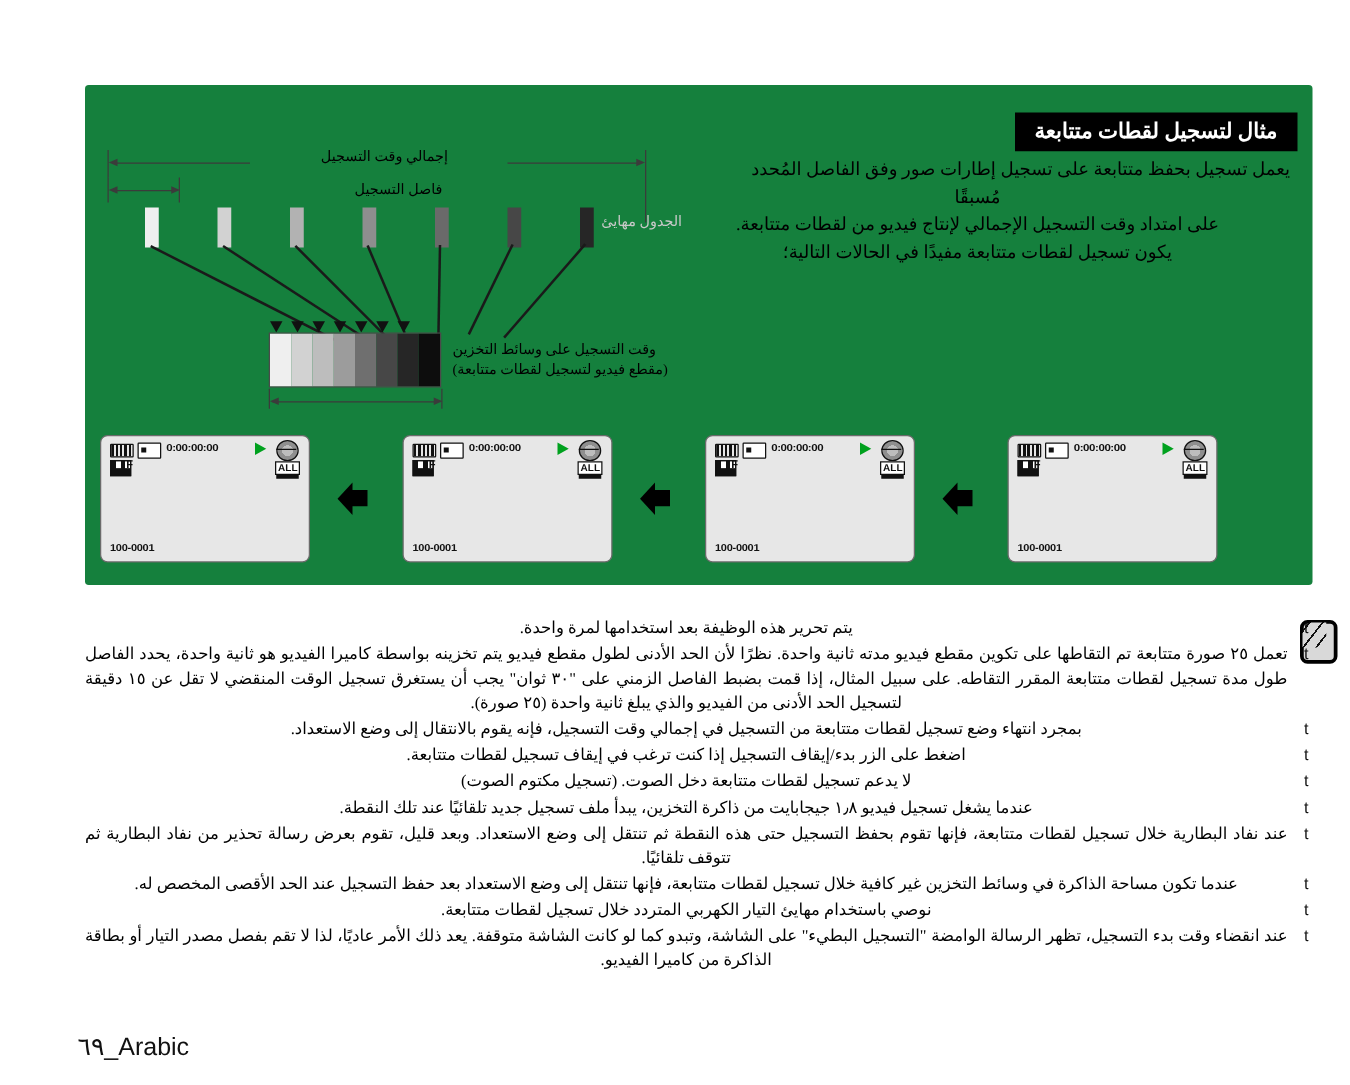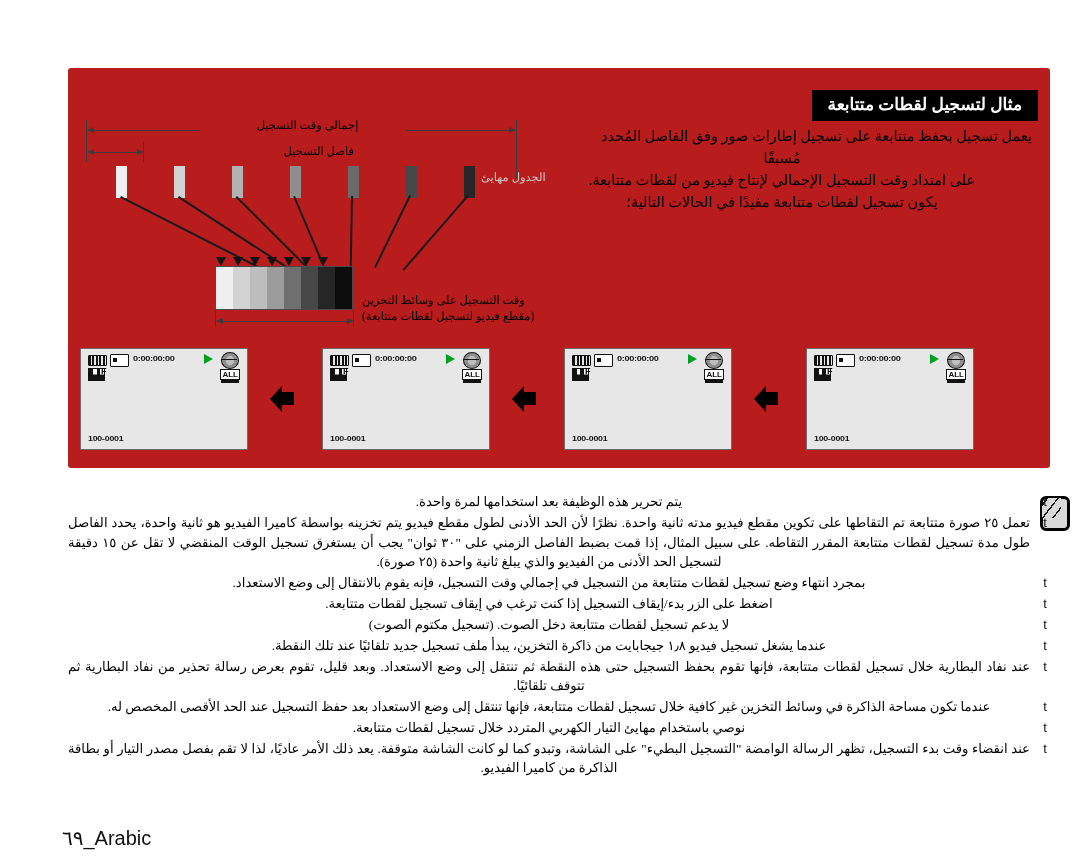--- a/index.html
+++ b/index.html
@@ -10,21 +10,21 @@
     color:#000;
     overflow:hidden;
     position:relative;
   }
 
   
   #gray-panel{
     position:absolute;
     left:68px; top:68px;
     width:982px; height:400px;
-    background:#b91c1c;
+    background:#15803d;
     border-radius:3px;
   }
 
   
   #example-banner{
     position:absolute;
     right:12px; top:22px;
     background:#000;
     color:#fff;
     font-size:17px;
@@ -85,37 +85,37 @@
   .feed-head{
     position:absolute;width:0;height:0;
     border-left:5px solid transparent;
     border-right:5px solid transparent;
     border-top:9px solid #111;
   }
   #clip-strip{position:absolute;display:flex;border:1px solid #4a4a4a;}
   #clip-strip div{width:17px;height:42px;}
   .cap-note{
     position:absolute;font-size:11.5px;line-height:15px;
-    direction:rtl;text-align:center;white-space:nowrap;margin-top:20px;
+    direction:rtl;text-align:center;white-space:nowrap;
   }
 
   
   #lcd-row{
     position:absolute;
     left:0;right:0;bottom:10px;
     height:112px;
     direction:ltr;
   }
   .lcd{
     position:absolute;
     top:2px;
     width:166px;height:100px;
     background:#e7e7e7;
     border:1.6px solid #6b6b6b;
-    border-radius:1px;
+    border-radius:6px;
   }
   .lcd .bat{
     position:absolute;left:7px;top:6px;
     width:17px;height:9px;
     border:1.4px solid #111;border-radius:1px;
     background:repeating-linear-gradient(90deg,#111 0 2px,#e7e7e7 2px 3.5px);
   }
   .lcd .card{
     position:absolute;left:29px;top:5px;
     width:17px;height:11px;

